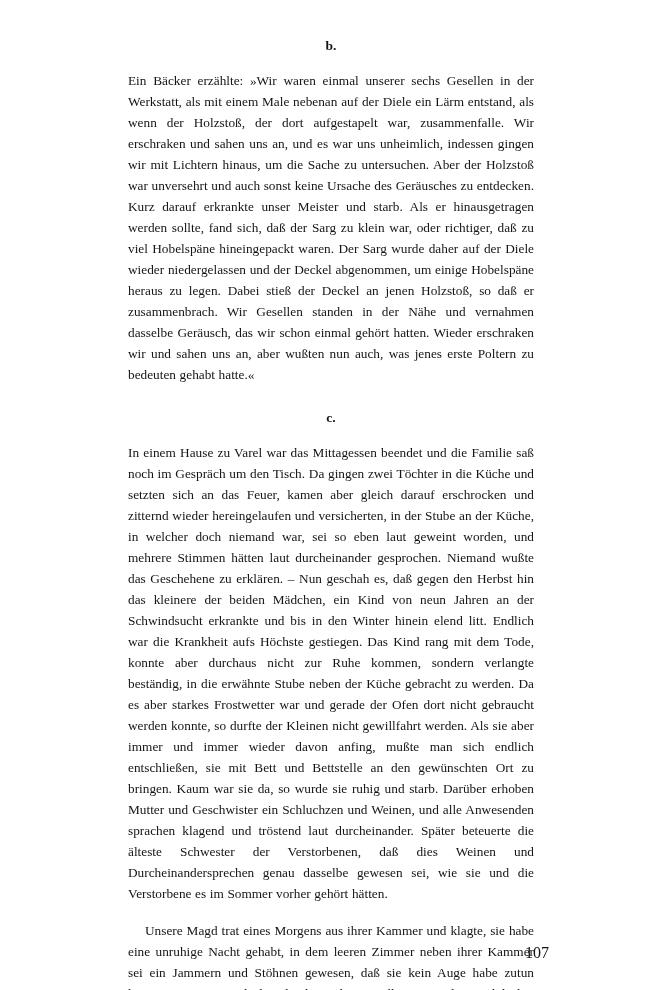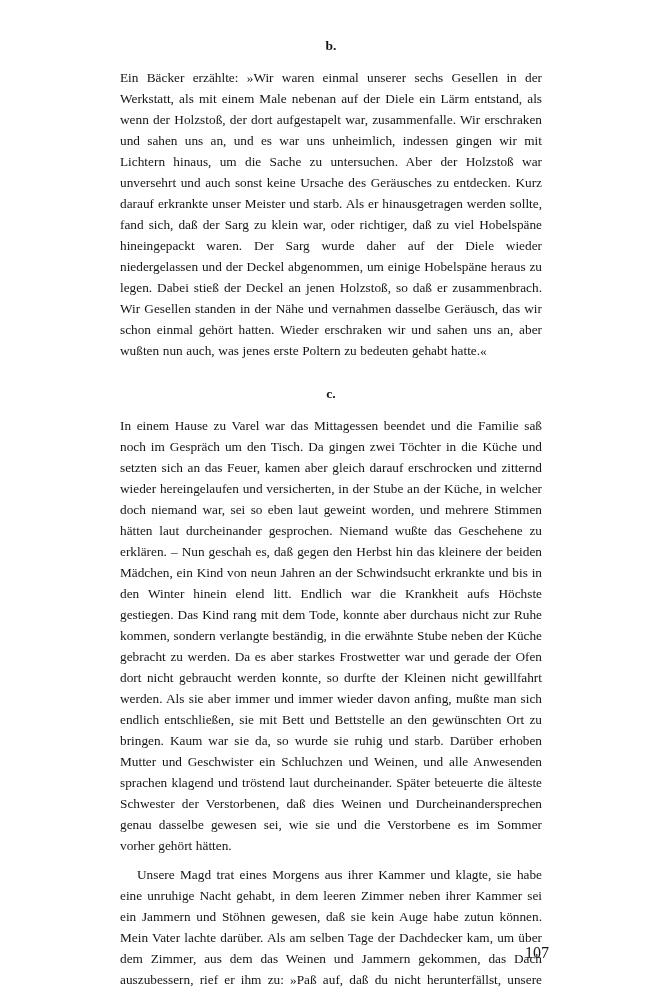--- a/index.html
+++ b/index.html
@@ -34,21 +34,21 @@
     line-height: 16px;
     margin: 0 0 13px 0;
   }
   .section-heading.subsequent {
     margin-top: 25px;
   }
   .para {
     font-size: 13.3px;
     line-height: 21px;
     text-align: justify;
-    margin: 8px;
+    margin: 16px;
     hyphens: auto;
     -webkit-hyphens: auto;
     word-spacing: 0.02em;
   }
   .para.indent {
     text-indent: 17px;
   }
   .page-number {
     position: absolute;
     right: 111px;

